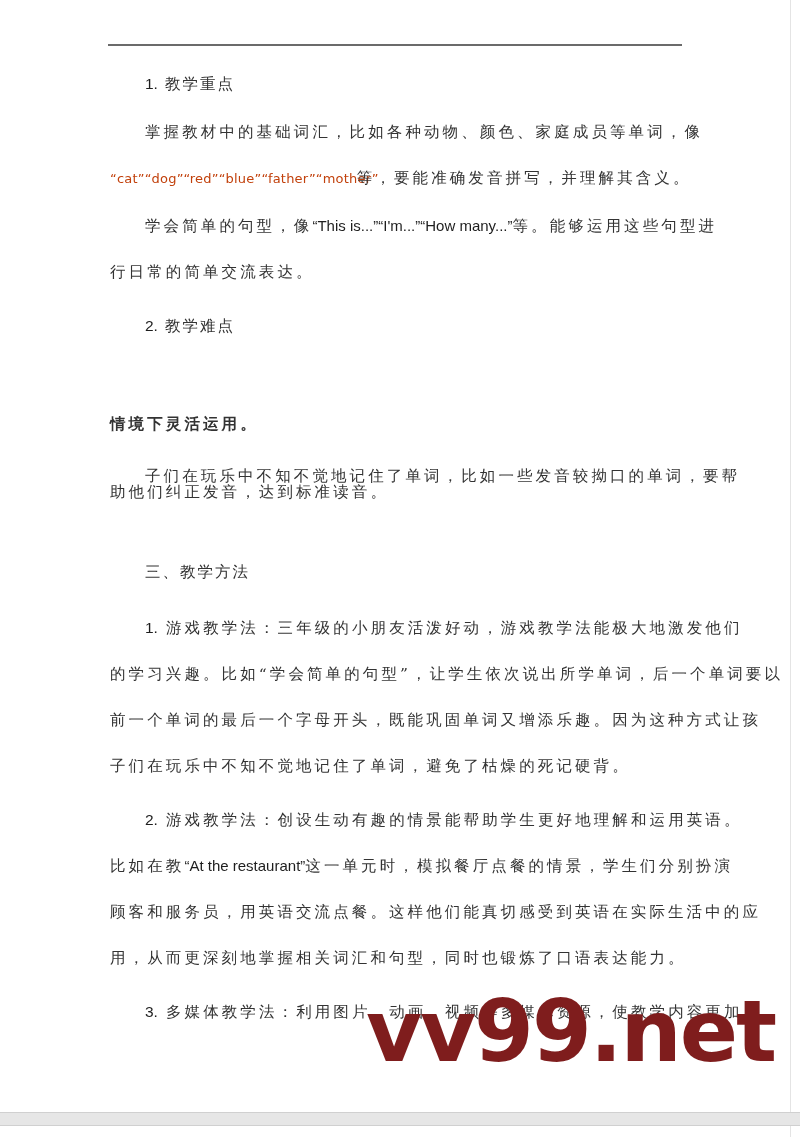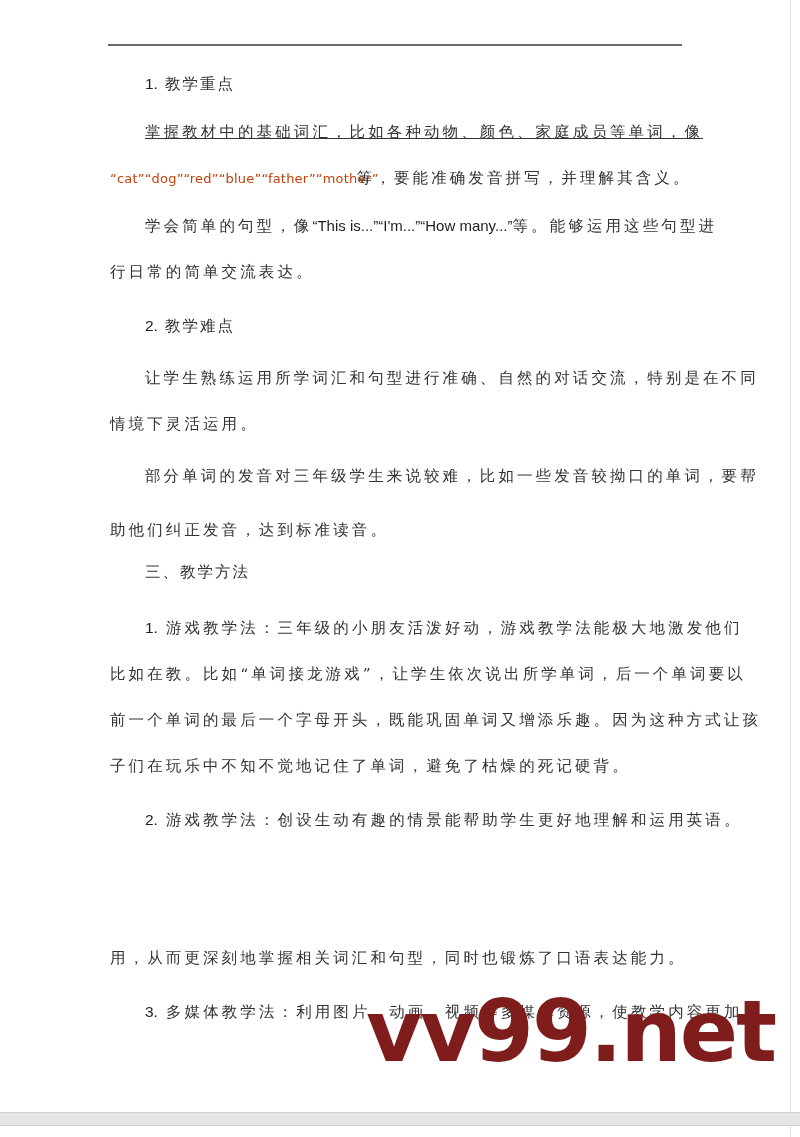--- a/index.html
+++ b/index.html
@@ -97,55 +97,58 @@
 <body>
 
 <div class="page">
   <div class="header-rule"></div>
 
   <div class="line heading" style="top:74px;">
     <span class="num">1.</span>
     <span>教学重点</span>
   </div>
 
-  <div class="line indent" style="top:122px;text-decoration:underline;">掌握教材中的基础词汇，比如各种动物、颜色、家庭成员等单词，像</div>
+  <div class="line indent" style="top:122px;">掌握教材中的基础词汇，比如各种动物、颜色、家庭成员等单词，像</div>
   <div class="line" style="top:168px;">
     <span class="latin-wide">“cat”“dog”“red”“blue”“father”“mother”</span><span style="margin-left:-22px;">等，要能准确发音拼写，并理解其含义。</span>
   </div>
 
   <div class="line" style="top:262px;">行日常的简单交流表达。</div>
   <div class="line indent" style="top:216px;">
     <span>学会简单的句型，像</span><span class="latin">“This is...”“I'm...”“How many...”</span><span>等。能够运用这些句型进</span>
   </div>
 
   <div class="line heading" style="top:316px;">
     <span class="num">2.</span>
     <span>教学难点</span>
   </div>
 
-  <div class="line indent" style="top:368px;">让学生熟练运用所学词汇和句型进行准确、自然的对话交流，特别是在不同</div>
-  <div class="line" style="top:414px;">情境下灵活运用。</div>
+  <div class="line" style="top:414px;font-weight:bold;">情境下灵活运用。</div>
 
-  <div class="line indent" style="top:466px;">部分单词的发音对三年级学生来说较难，比如一些发音较拗口的单词，要帮</div>
-  <div class="line" style="top:520px;">助他们纠正发音，达到标准读音。</div>
+  <div class="line indent" style="top:466px;">子们在玩乐中不知不觉地记住了单词，比如一些发音较拗口的单词，要帮</div>
+  <div class="line" style="top:482px;">助他们纠正发音，达到标准读音。</div>
 
   <div class="line heading" style="top:562px;">三、教学方法</div>
 
   <div class="line indent" style="top:618px;">
     <span class="num">1.</span>
     <span>游戏教学法：三年级的小朋友活泼好动，游戏教学法能极大地激发他们</span>
   </div>
-  <div class="line" style="top:664px;">比如在教。比如“单词接龙游戏”，让学生依次说出所学单词，后一个单词要以</div>
+  <div class="line" style="top:664px;">的学习兴趣。比如“学会简单的句型”，让学生依次说出所学单词，后一个单词要以</div>
   <div class="line" style="top:710px;">前一个单词的最后一个字母开头，既能巩固单词又增添乐趣。因为这种方式让孩</div>
   <div class="line" style="top:756px;">子们在玩乐中不知不觉地记住了单词，避免了枯燥的死记硬背。</div>
 
   <div class="line indent" style="top:810px;">
     <span class="num">2.</span>
     <span>游戏教学法：创设生动有趣的情景能帮助学生更好地理解和运用英语。</span>
   </div>
+  <div class="line" style="top:856px;">
+    <span>比如在教</span><span class="latin">“At the restaurant”</span><span>这一单元时，模拟餐厅点餐的情景，学生们分别扮演</span>
+  </div>
+  <div class="line" style="top:902px;">顾客和服务员，用英语交流点餐。这样他们能真切感受到英语在实际生活中的应</div>
   <div class="line" style="top:948px;">用，从而更深刻地掌握相关词汇和句型，同时也锻炼了口语表达能力。</div>
 
   <div class="line indent" style="top:1002px;">
     <span class="num">3.</span>
     <span>多媒体教学法：利用图片、动画、视频等多媒体资源，使教学内容更加</span>
   </div>
 
   <div class="watermark">vv99.net</div>
 </div>
 

